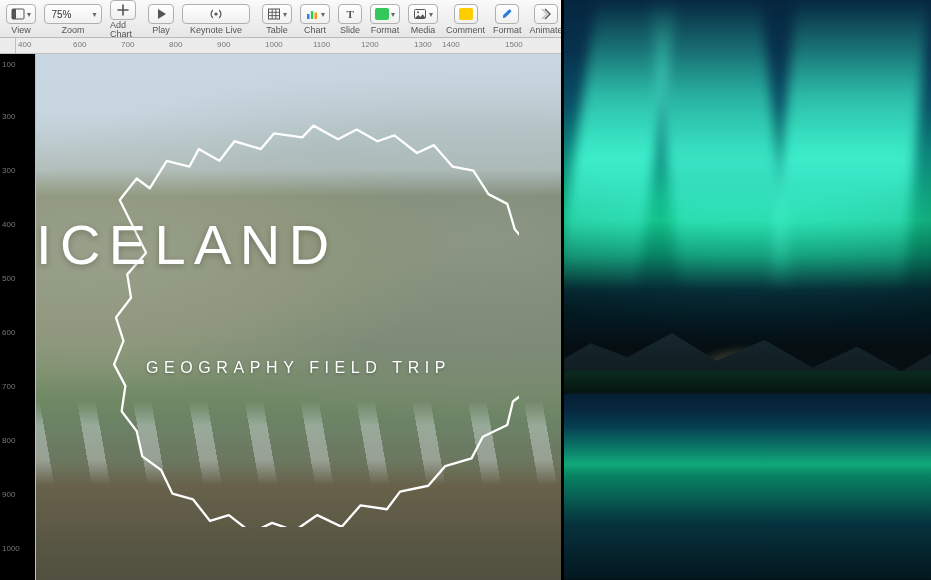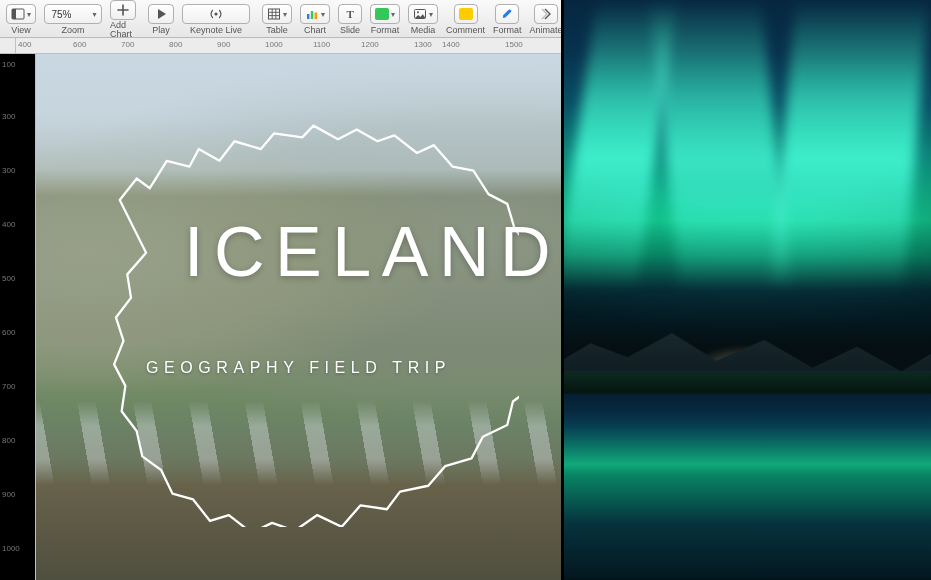--- a/index.html
+++ b/index.html
@@ -75,23 +75,23 @@
       repeating-linear-gradient(80deg, rgba(200,210,215,0.9) 0 18px, rgba(110,130,110,0.85) 18px 55px);
     mix-blend-mode: normal; opacity:.55;
     mask: linear-gradient(180deg, transparent 0%, #000 30%, #000 70%, transparent 100%);
   }
   .iceland-outline {
     position: absolute; left: 6%; right: 8%; top: 10%; bottom: 10%;
   }
   .iceland-outline svg { width: 100%; height: 100%; }
   .title {
     position: absolute; left: 0; right: 0; top: 31%;
-    text-align: right; color: #fff;
+    text-align: left; color: #fff;
     font-weight: 400; letter-spacing: 0.15em;
-    font-size: 70px; line-height: 1;
+    font-size: 56px; line-height: 1;
     font-family: "Futura", "Century Gothic", "Helvetica Neue", Arial, sans-serif;
     text-shadow: 0 2px 6px rgba(0,0,0,0.25);
   }
   .subtitle {
     position: absolute; left: 0; right: 0; top: 58%;
     text-align: center; color: #fff;
     font-size: 16px; letter-spacing: 0.35em;
     font-family: "Futura", "Century Gothic", "Helvetica Neue", Arial, sans-serif;
     text-shadow: 0 1px 3px rgba(0,0,0,0.3);
   }

